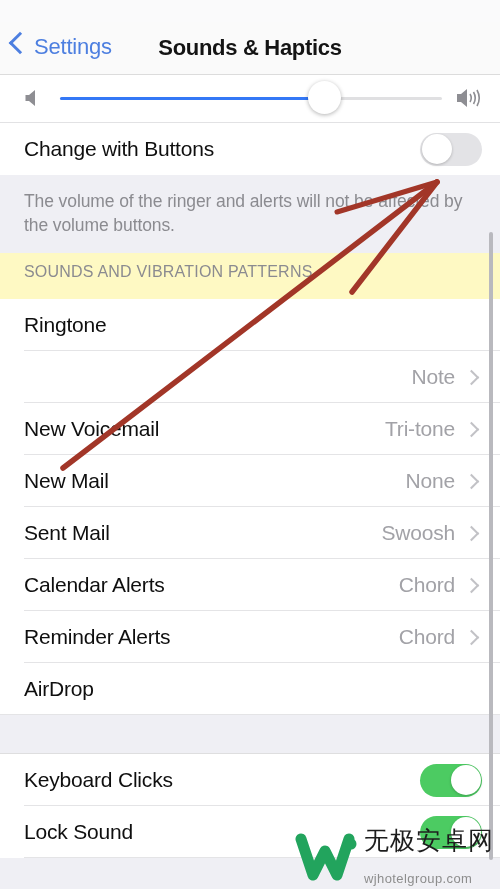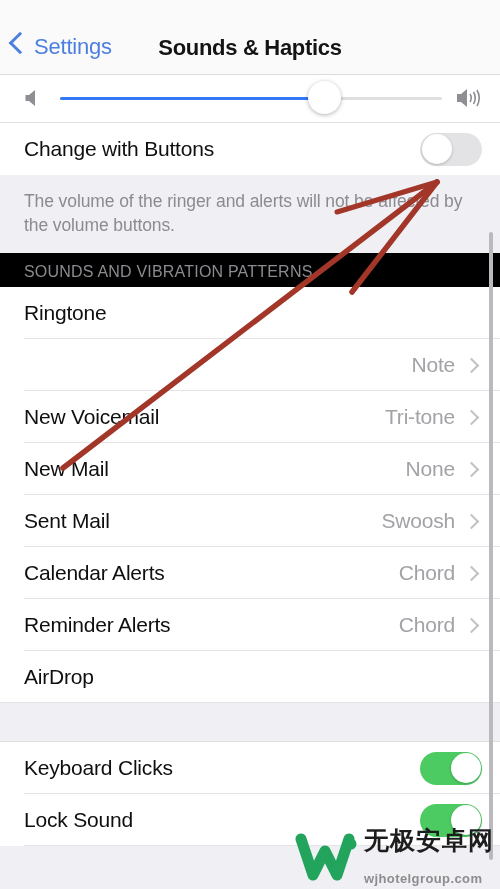--- a/index.html
+++ b/index.html
@@ -187,22 +187,22 @@
     background: #efeff4;
     padding: 14px 24px 16px 24px;
     font-size: 17.5px;
     line-height: 1.38;
     color: #8b8b90;
     letter-spacing: -0.1px;
   }
 
   
   .section-header {
-    background: #000000;
-    padding: 10px 24px 6px 24px;
+    background: #fef9c3;
+    padding: 10px 24px 18px 24px;
     font-size: 16px;
     color: #8b8b90;
     letter-spacing: 0.2px;
   }
   .gap {
     background: #efeff4;
     height: 39px;
     border-bottom: 1px solid #dededf;
     box-sizing: border-box;
   }
@@ -235,30 +235,29 @@
     align-items: center;
   }
   .wm-text {
     margin-left: 7px;
     display: flex;
     flex-direction: column;
     line-height: 1;
   }
   .wm-cn {
     font-size: 25px;
-    font-weight: bold;
+    font-weight: normal;
     color: #1d1d1d;
     letter-spacing: 1px;
   }
   .wm-url {
     font-size: 13px;
     color: #8d8d8d;
     margin-top: 19px;
     letter-spacing: 0.4px;
-    font-weight: bold;
   }
 </style>
 </head>
 <body>
 
 <div id="screen">
 
   <div class="top-strip"></div>
 
   <div class="navbar">

